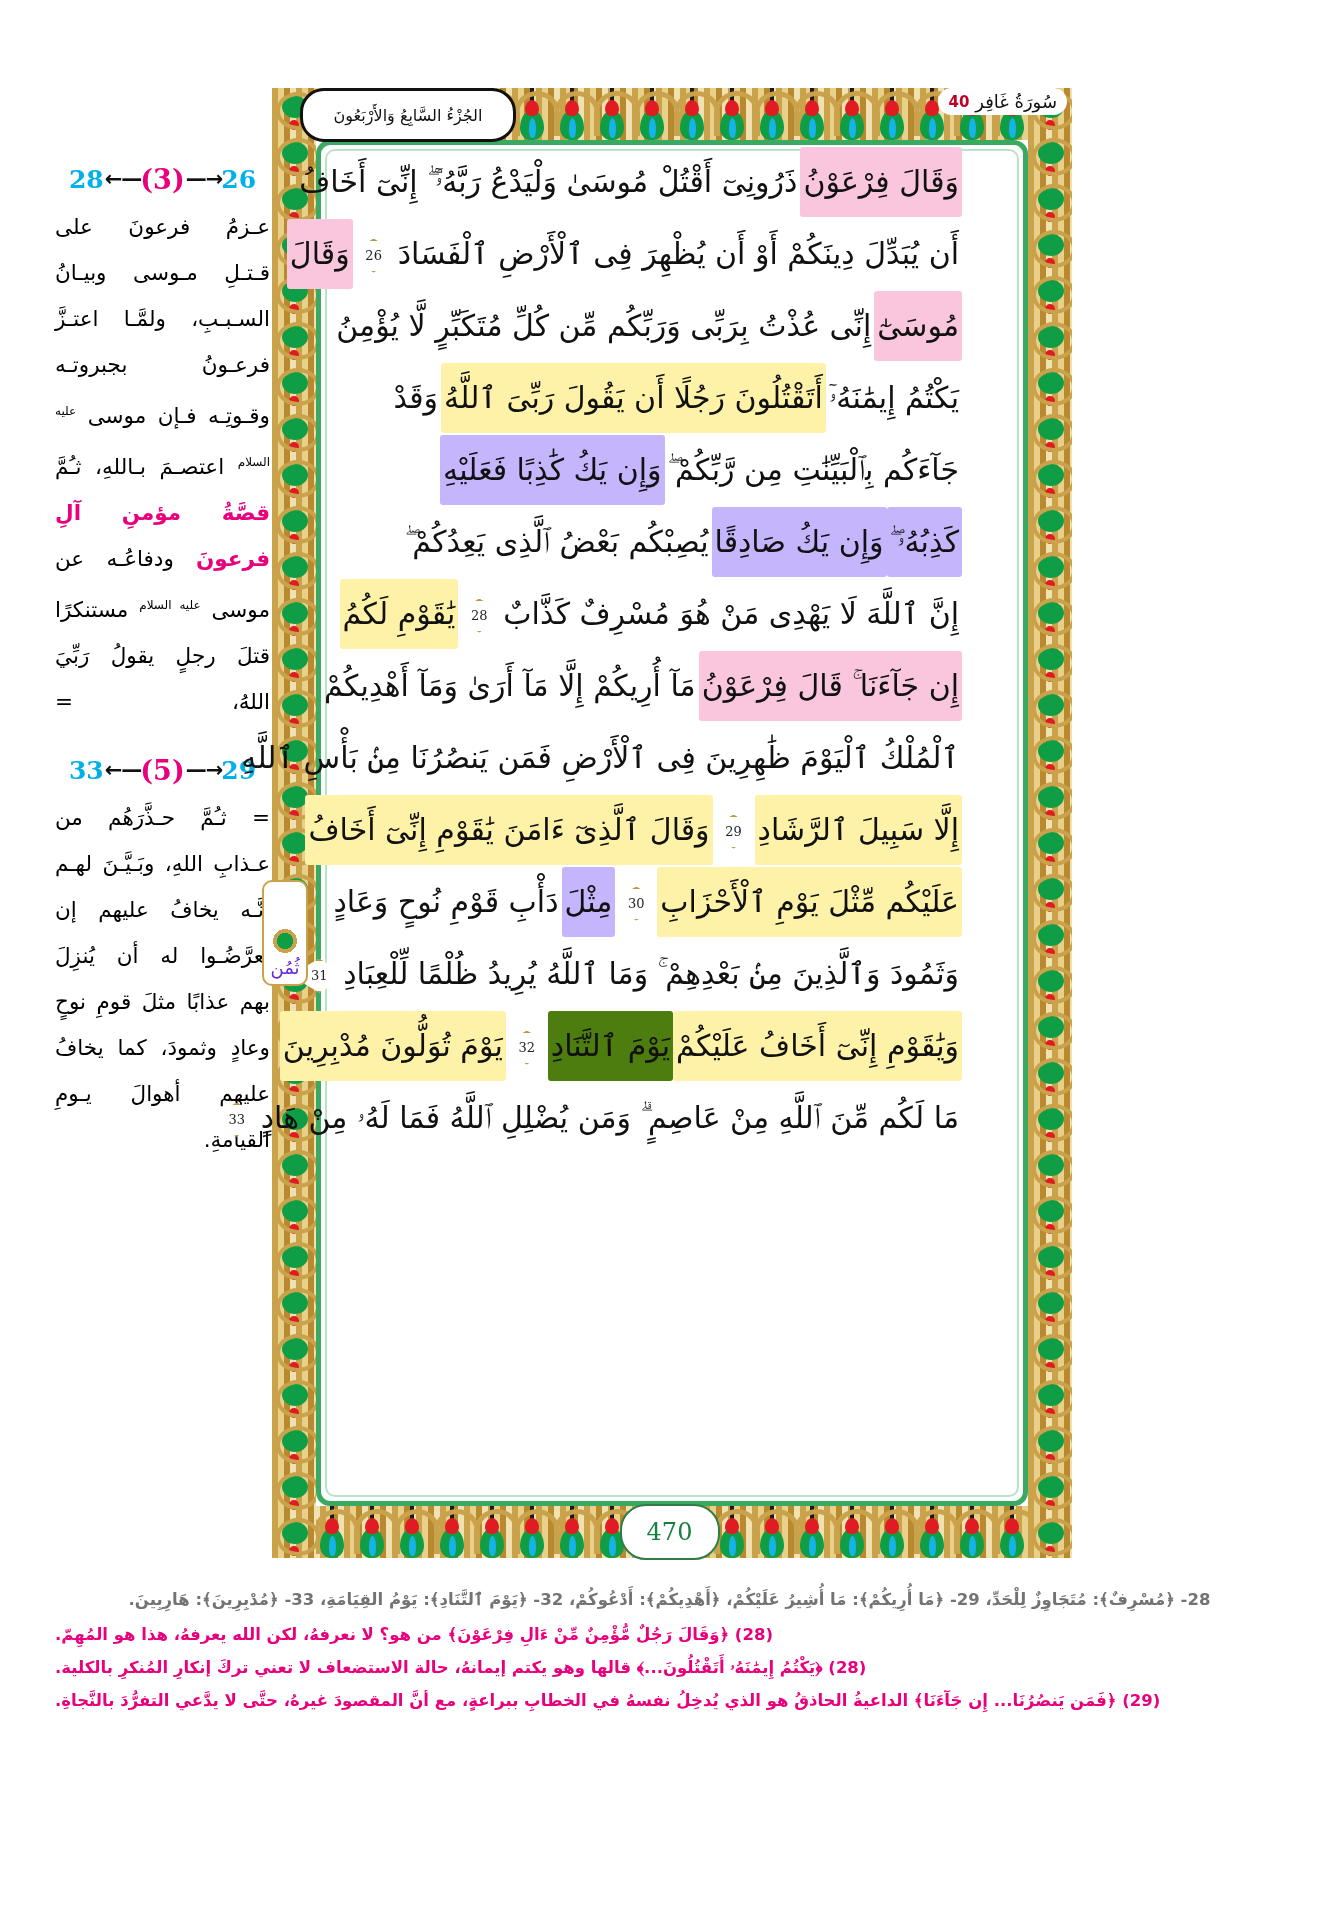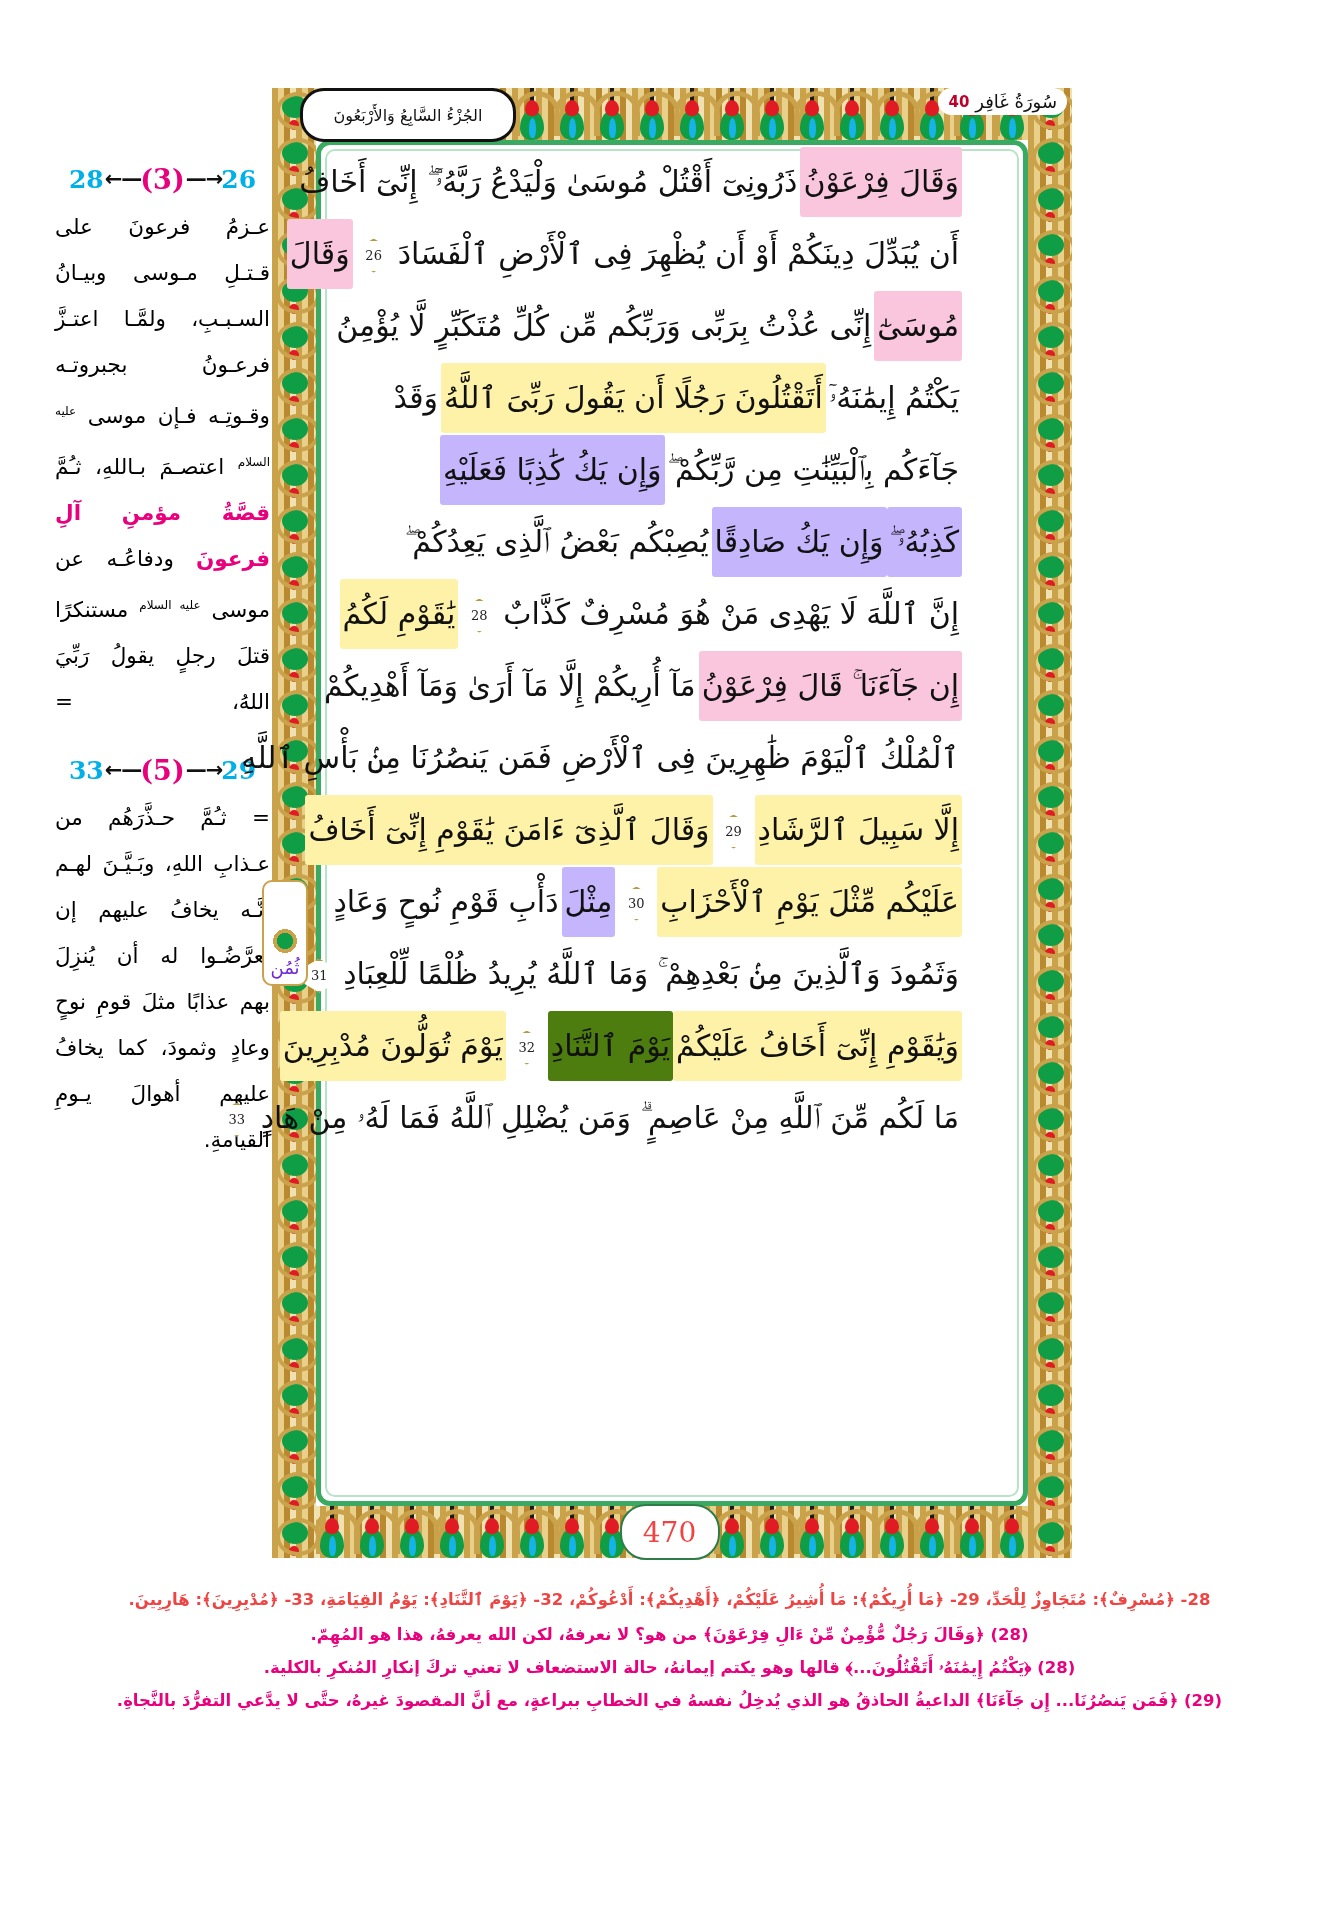--- a/index.html
+++ b/index.html
@@ -170,21 +170,21 @@
     bottom:370px;
     width:96px;height:52px;
     background:#fff;
     border:2px solid #2f7d46;
     border-radius:26px;
     display:flex;align-items:center;justify-content:center;
     z-index:7;
   }
   .pagenum span{
     font-family:"DejaVu Serif","Liberation Serif",serif;
-    font-size:28px;color:#ef4444;
+    font-size:24px;color:#15803d;
   }
 
   
   .quran-area{
     position:absolute;
     left:322px;top:146px;
     width:640px;
     direction:rtl;
   }
   .aline{
@@ -242,33 +242,33 @@
 
   
   .footnotes{
     position:absolute;
     left:55px;right:55px;
     top:1585px;
     direction:rtl;
     text-align:center;
   }
   .fn-cyan{
-    color:#ef4444;
+    color:#737373;
     font-size:16.5px;
     line-height:30px;
     font-weight:bold;
     text-align:center;
     margin-bottom:4px;
   }
   .fn-magenta{
     color:#e8007d;
     font-size:16.5px;
     line-height:31px;
     font-weight:bold;
-    text-align:center;
+    text-align:left;
   }
   .fn-magenta div{margin-bottom:2px;}
 </style>
 </head>
 <body>
 
 <div class="page">
 
   <div class="sidebar">
 

